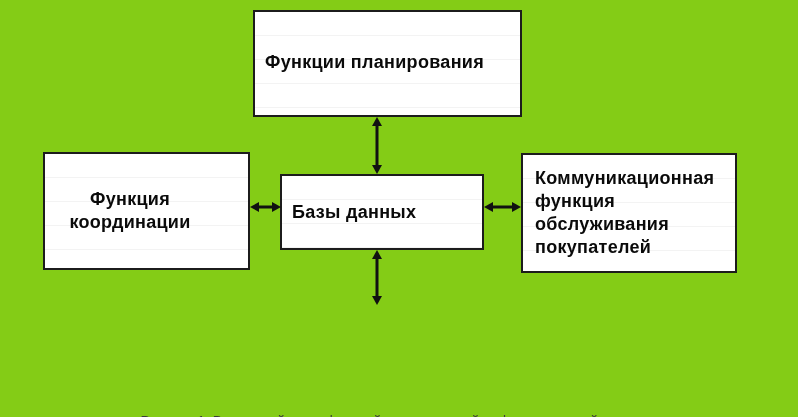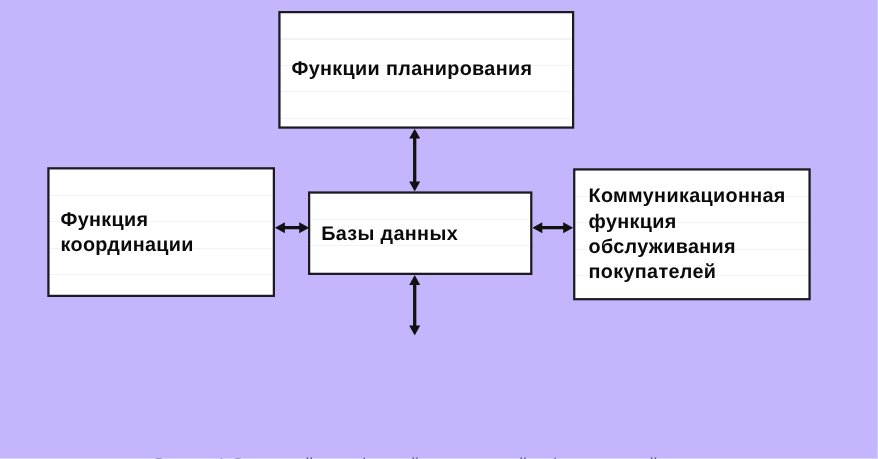--- a/index.html
+++ b/index.html
@@ -3,21 +3,21 @@
 <meta charset="utf-8">
 <style>
   * { margin: 0; padding: 0; box-sizing: border-box; }
   html, body {
     width: 798px; height: 417px;
     background: #ffffff;
     overflow: hidden;
     font-family: "Liberation Sans", sans-serif;
     color: #0a0a0a;
   }
-  .stage { position: relative; width: 798px; height: 417px; background: #c4b5fd; }
+  .stage { position: relative; width: 798px; height: 417px; background: #84cc16; }
 
   .box {
     position: absolute;
     border: 2px solid #1c1c1c;
     background:
       repeating-linear-gradient(to bottom,
         #ffffff 0px, #ffffff 23px,
         #f3f3f3 23px, #f3f3f3 24px);
     display: flex;
     flex-direction: column;
@@ -32,21 +32,21 @@
   }
   .box .bullets { margin-top: 3px; }
   .box .bullet {
     font-size: 15px;
     line-height: 20px;
     letter-spacing: 0.2px;
   }
 
   .b-planning  { left: 253px; top: 10px;  width: 269px; height: 107px; }
   .b-coord     { left: 43px;  top: 152px; width: 207px; height: 118px; }
-  .b-coord .title { max-width: 150px; }
+  .b-coord .title { max-width: 150px; text-align: center; }
   .b-data      { left: 280px; top: 174px; width: 204px; height: 76px; padding: 6px 10px; gap: 12px; }
   .b-comm      { left: 521px; top: 153px; width: 216px; height: 120px; padding-left: 12px; }
   .b-control   { left: 279px; top: 305px; width: 204px; height: 104px; }
 
   .arrow { position: absolute; }
   .arrow svg { display: block; }
   .arrow line { stroke: #111111; stroke-width: 3; }
   .arrow polygon { fill: #111111; }
 
   .a-top    { left: 367px; top: 117px; }

